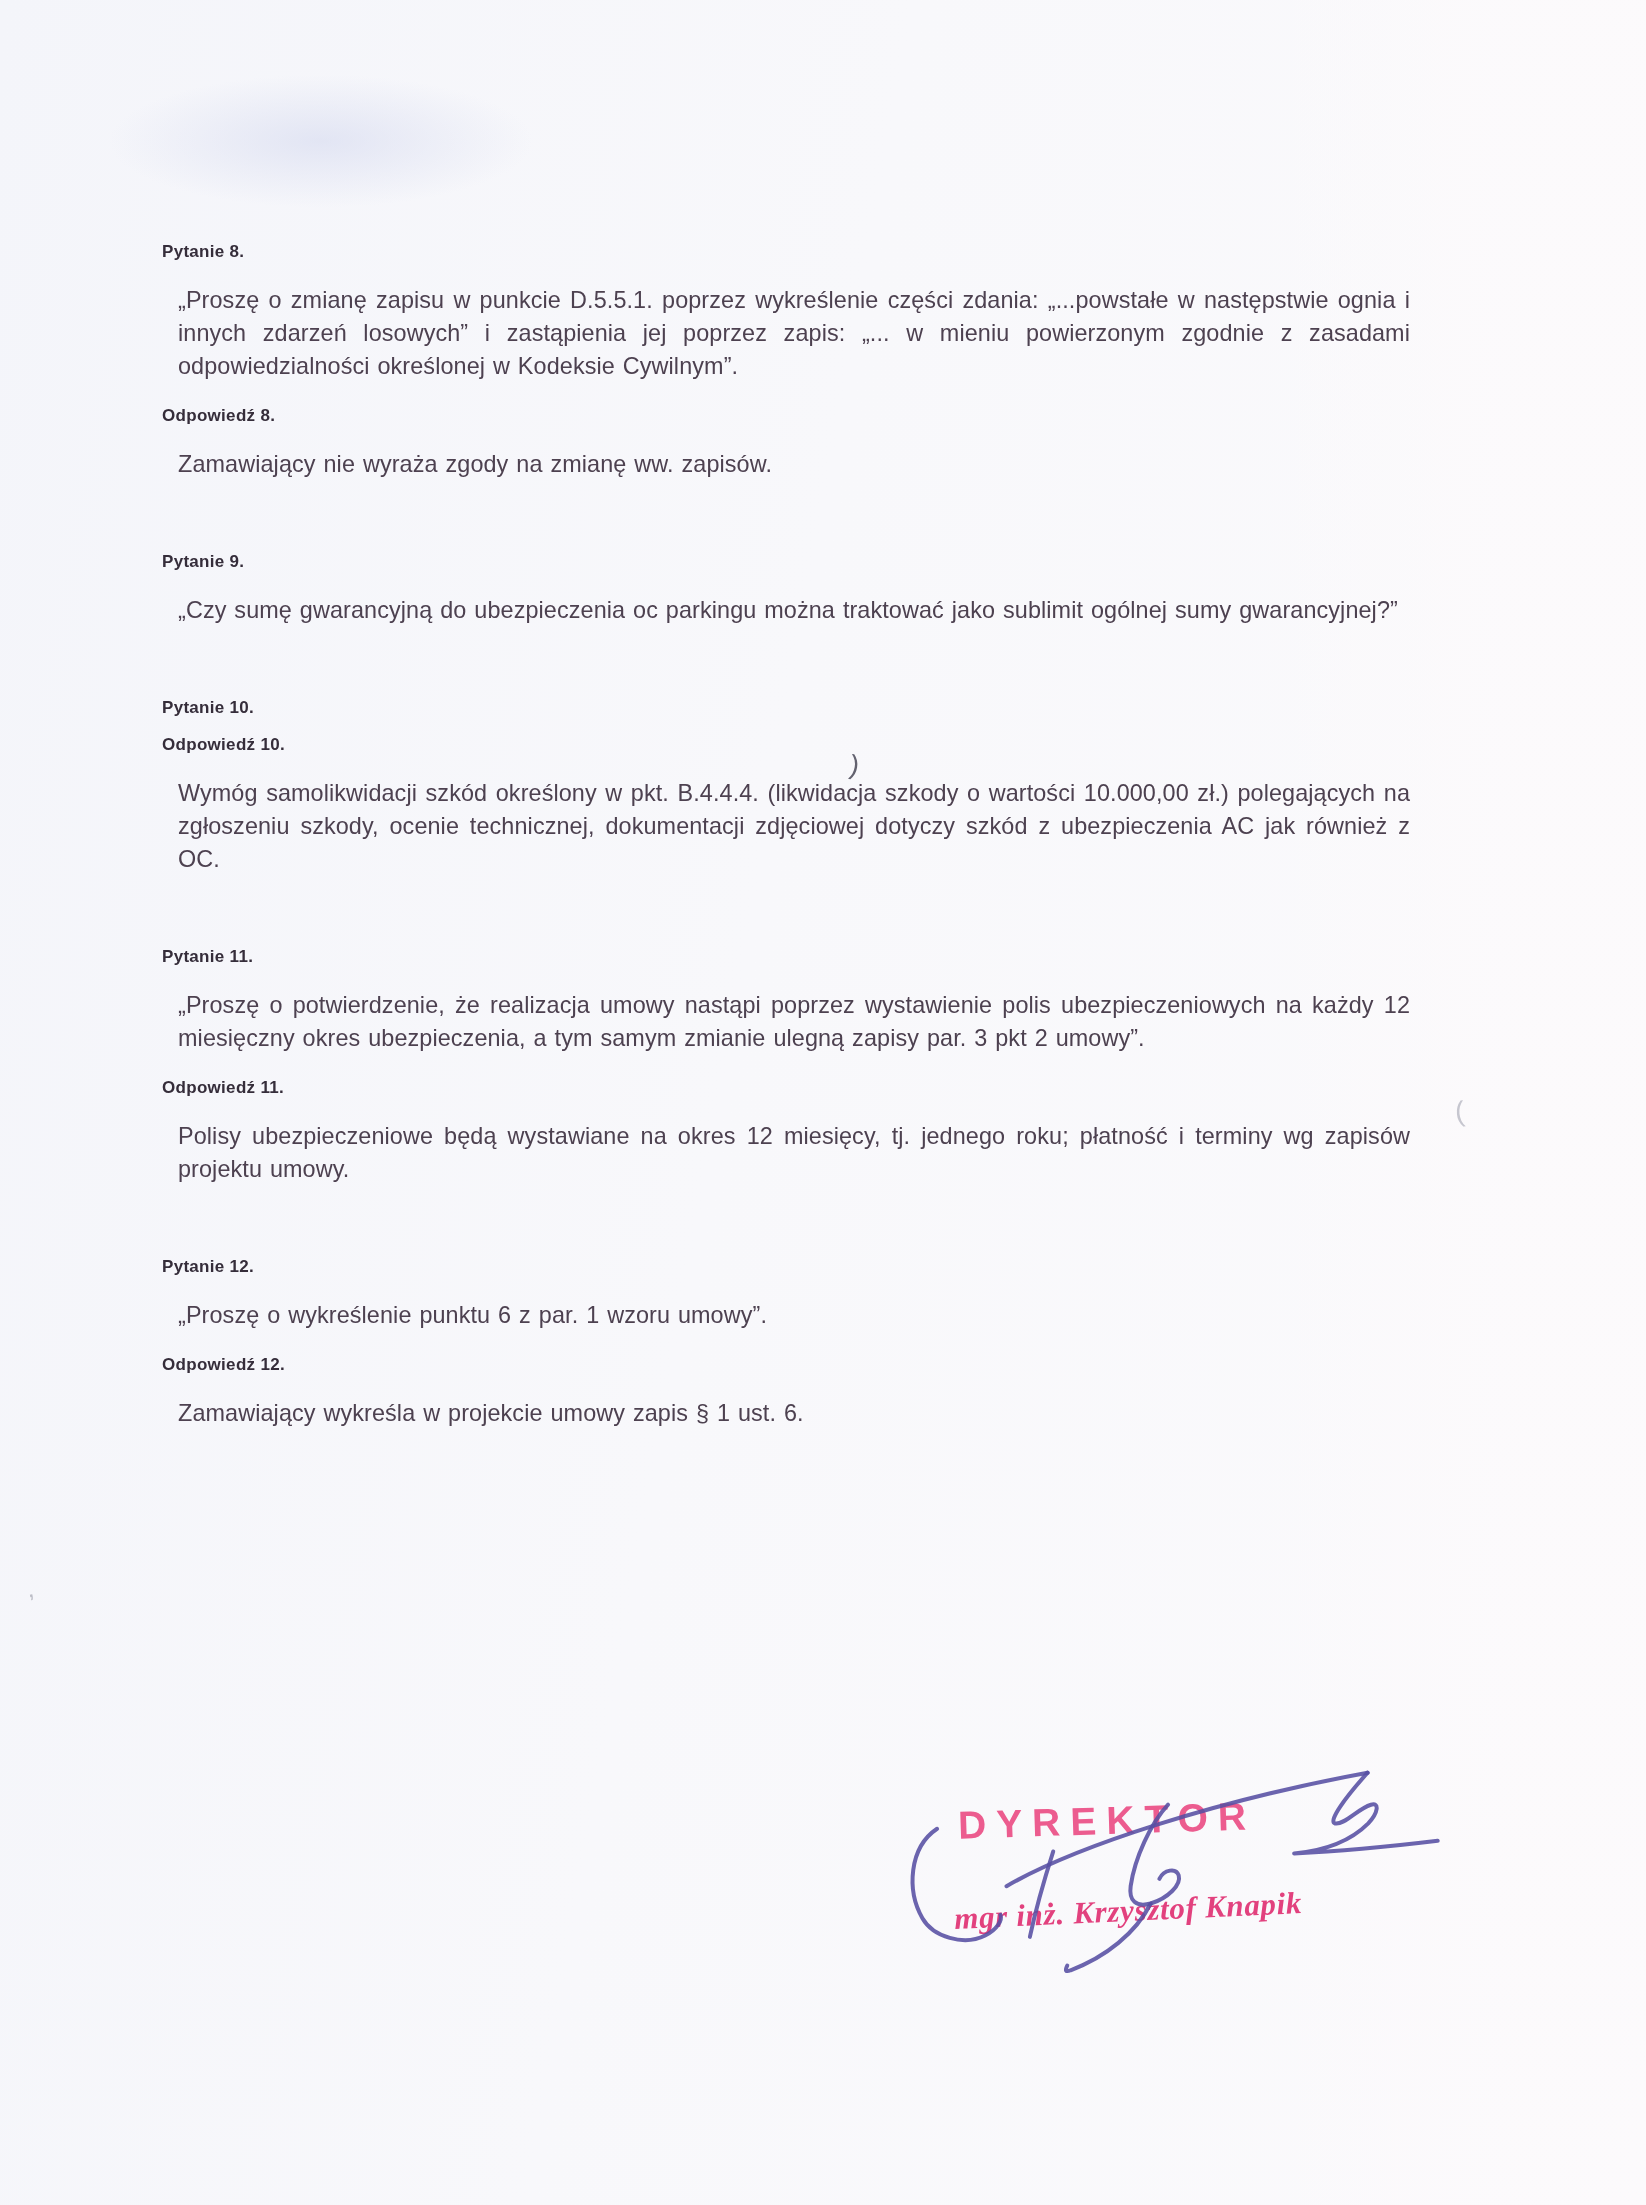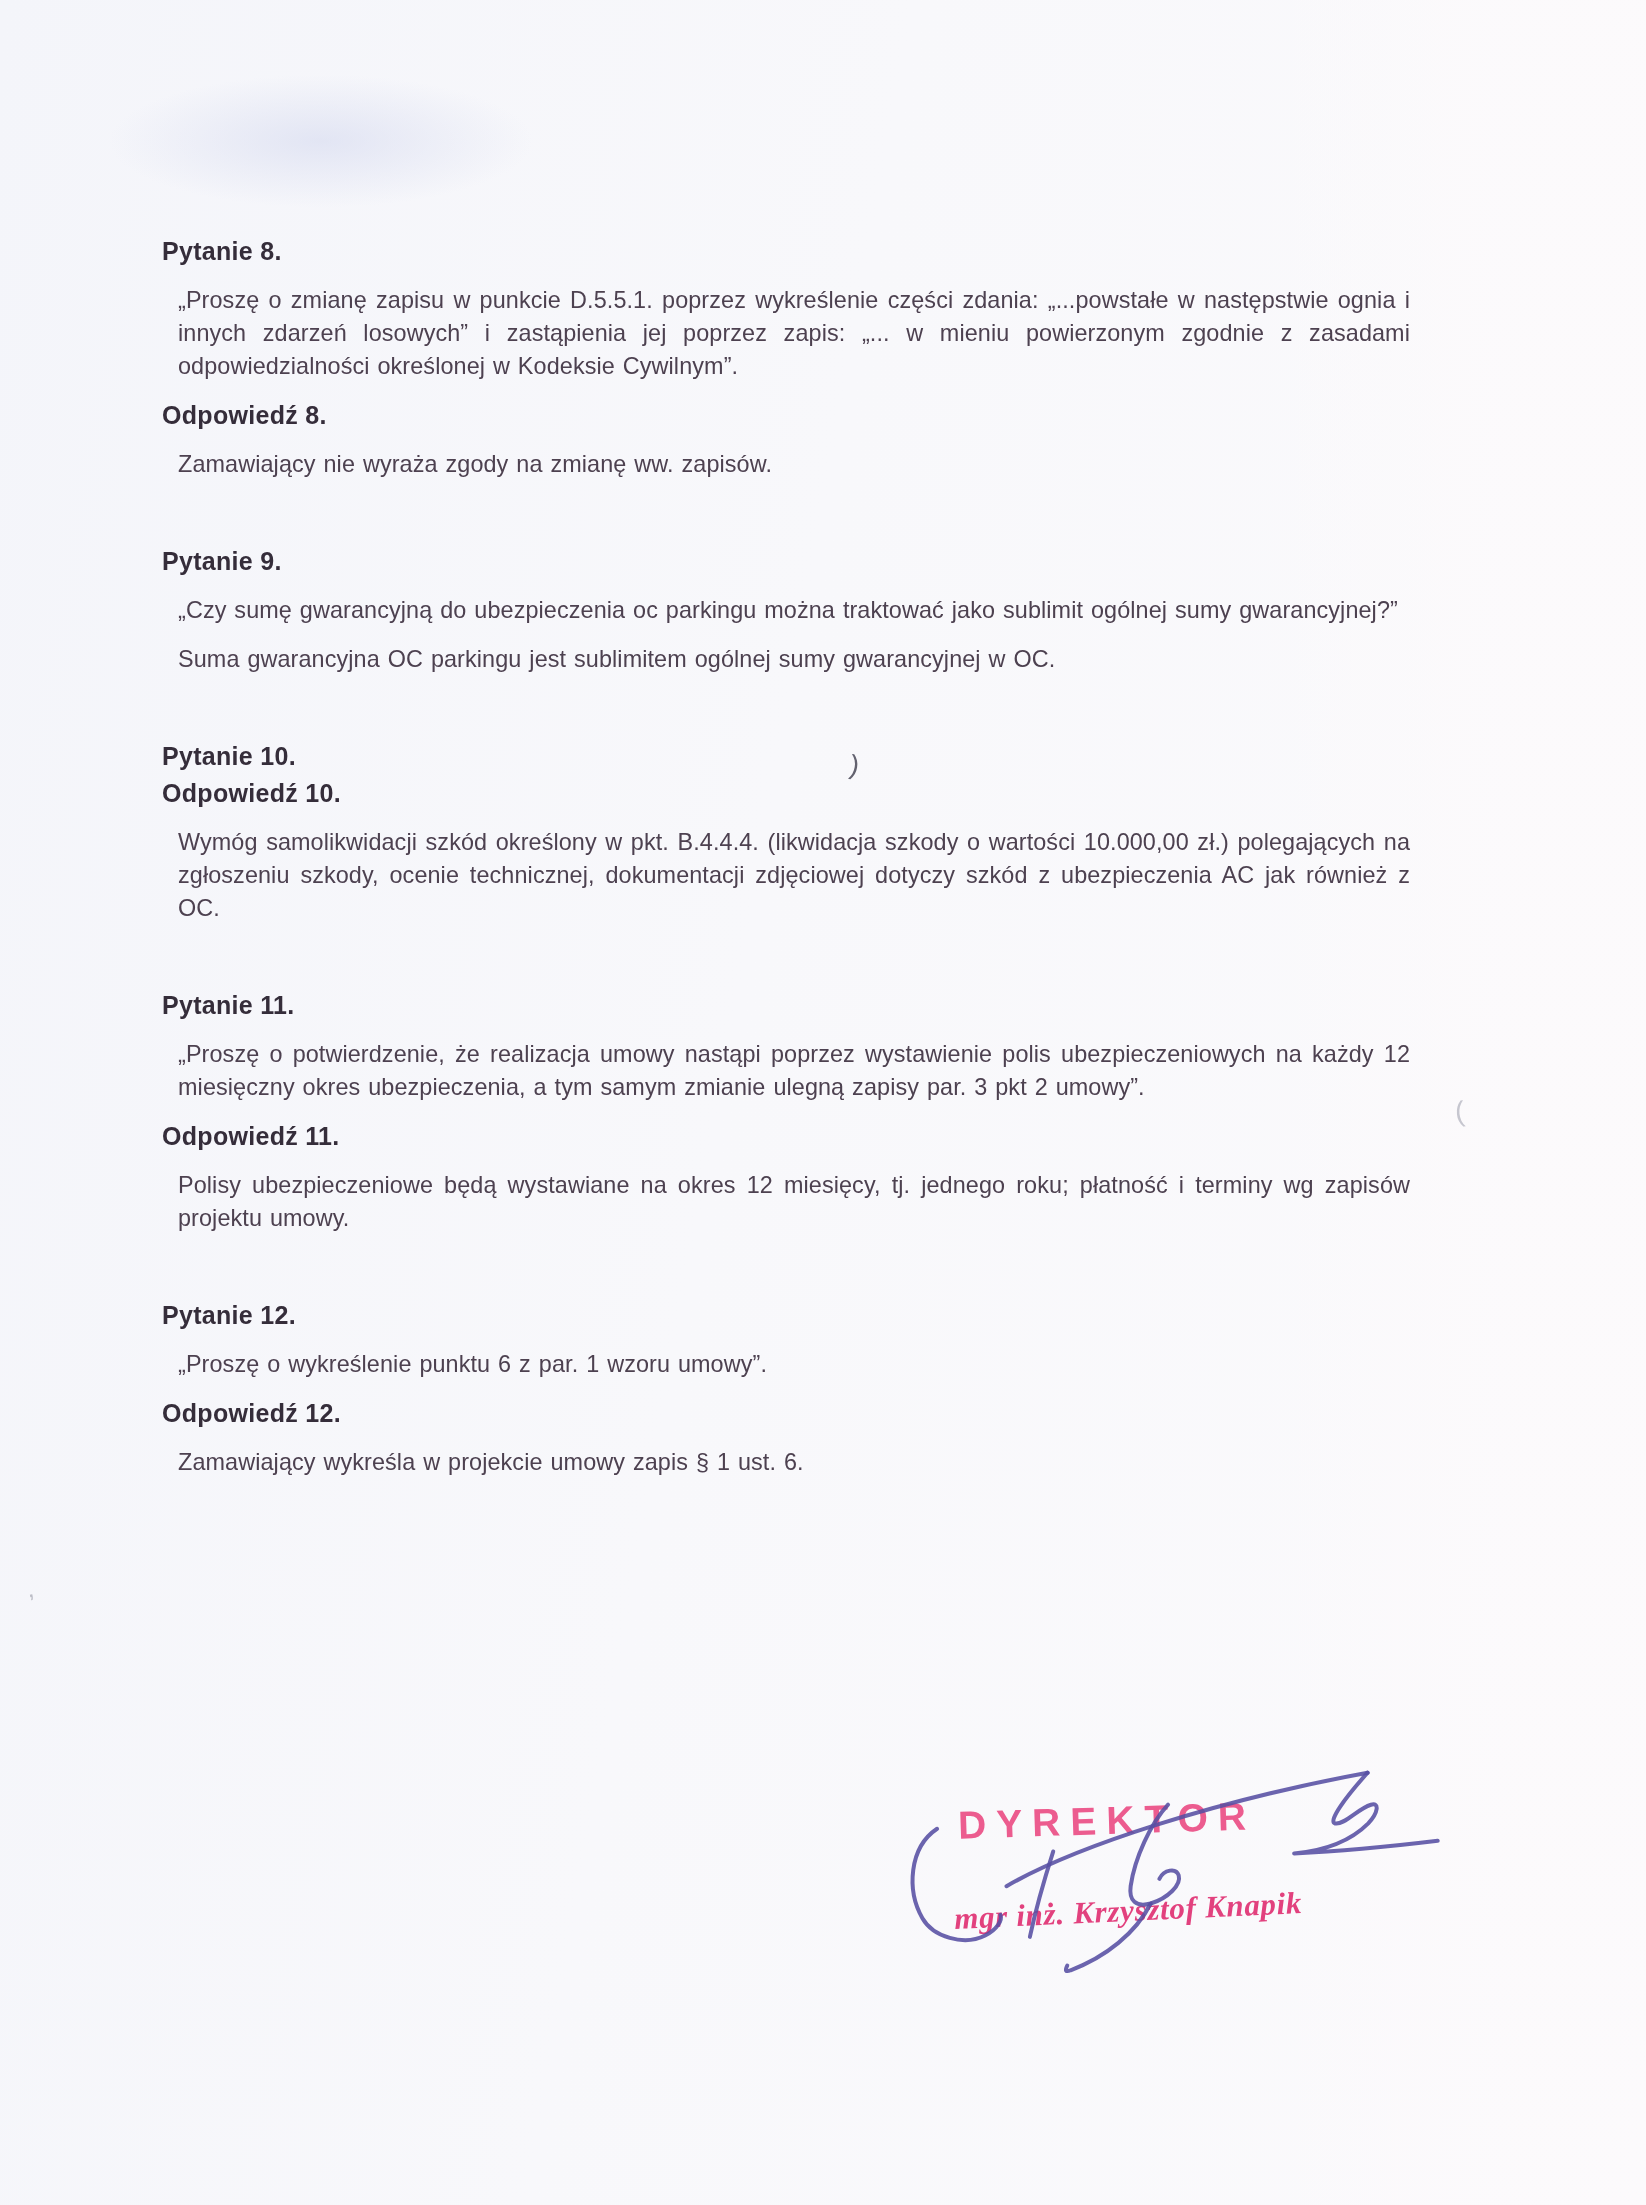--- a/index.html
+++ b/index.html
@@ -23,21 +23,21 @@
     pointer-events:none;
   }
   .content{
     position:absolute;left:162px;top:235px;width:1264px;
     color:#4d4150;
     font-size:23.4px;line-height:33px;
   }
   .section + .section{margin-top:64px;}
   .qa-label{
     margin:0 0 4px 0;
-    font-size:25px;line-height:33px;font-weight:bold;
+    font-size:17px;line-height:33px;font-weight:bold;
     color:#352d3a;letter-spacing:0.3px;
   }
   .answer-label{}
   .qa-text{
     margin:16px;text-align:justify;letter-spacing:0.1px;
     word-spacing:1.3px;
   }
   
   .signature{
     position:absolute;left:902px;top:1750px;width:755px;height:287px;
@@ -79,21 +79,20 @@
     <section class="section">
       <h2 class="qa-label">Pytanie 8.</h2>
       <p class="qa-text">„Proszę o zmianę zapisu w punkcie D.5.5.1. poprzez  wykreślenie części zdania: „...powstałe w następstwie ognia i innych zdarzeń losowych” i zastąpienia jej poprzez zapis: „... w mieniu powierzonym zgodnie z zasadami odpowiedzialności określonej w Kodeksie Cywilnym”.</p>
       <h2 class="qa-label answer-label">Odpowiedź 8.</h2>
       <p class="qa-text">Zamawiający nie wyraża zgody na zmianę ww. zapisów.</p>
     </section>
 
     <section class="section">
       <h2 class="qa-label">Pytanie 9.</h2>
       <p class="qa-text">„Czy sumę gwarancyjną do ubezpieczenia oc parkingu można traktować jako sublimit ogólnej sumy gwarancyjnej?”</p>
-      <p class="qa-text">Suma gwarancyjna OC parkingu jest sublimitem ogólnej sumy gwarancyjnej w OC.</p>
     </section>
 
     <section class="section">
       <h2 class="qa-label">Pytanie 10.</h2>
       <h2 class="qa-label answer-label">Odpowiedź 10.</h2>
       <p class="qa-text">Wymóg samolikwidacji szkód określony w pkt. B.4.4.4. (likwidacja szkody o wartości 10.000,00 zł.) polegających na zgłoszeniu szkody, ocenie technicznej, dokumentacji zdjęciowej dotyczy szkód z ubezpieczenia AC jak również z OC.</p>
     </section>
 
     <section class="section">
       <h2 class="qa-label">Pytanie 11.</h2>

